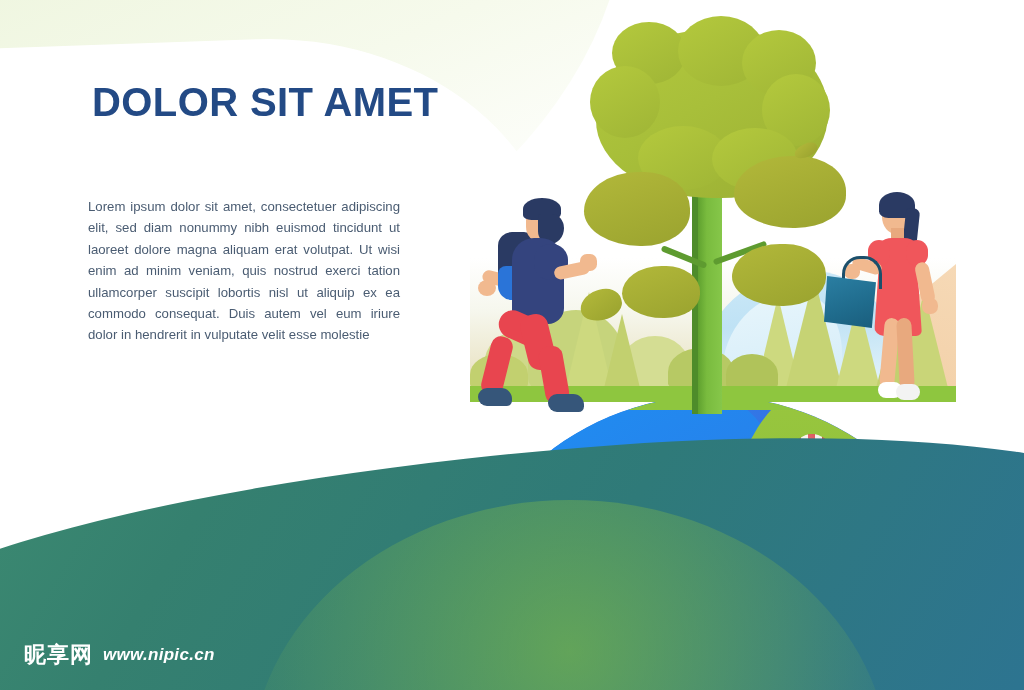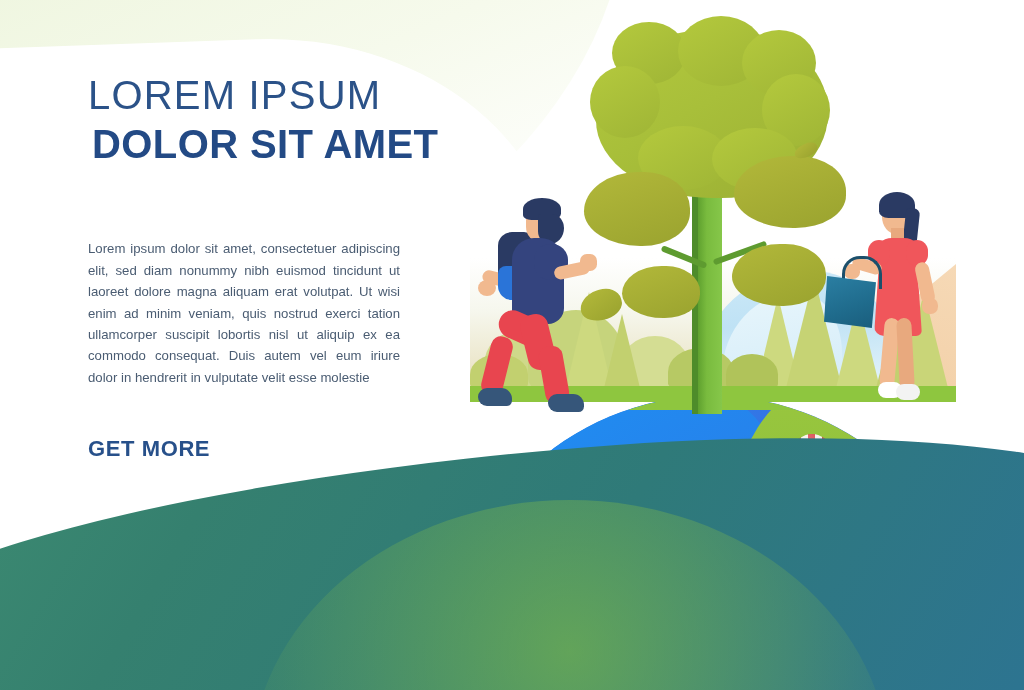--- a/index.html
+++ b/index.html
@@ -348,20 +348,22 @@
 
   <div style="position:absolute;left:818px;top:258px;width:62px;height:68px;">
     <div style="position:absolute;left:24px;top:-2px;width:34px;height:30px;border:3px solid #1b4f6b;border-bottom:none;border-radius:18px 18px 0 0;"></div>
     <div style="position:absolute;left:6px;top:18px;width:52px;height:52px;background:linear-gradient(160deg,#2b7fa3 0%,#1f6b8c 60%,#1a5d7c 100%);clip-path:polygon(6% 0,100% 12%,92% 100%,0 88%);"></div>
   </div>
 
   <div class="wave"></div>
   <div class="wave-accentgreen"></div>
 
   <div class="copy">
-    <h1 class="h-light">LOREM IPSUM</h1>
     <h2 class="h-bold">DOLOR SIT AMET</h2>
     <p class="para">Lorem ipsum dolor sit amet, consectetuer adipiscing elit, sed diam nonummy nibh euismod tincidunt ut laoreet dolore magna aliquam erat volutpat. Ut wisi enim ad minim veniam, quis nostrud exerci tation ullamcorper suscipit lobortis nisl ut aliquip ex ea commodo consequat. Duis autem vel eum iriure dolor in hendrerit in vulputate velit esse molestie</p>
-    <a class="cta">GET MORE</a>
-  </div>
-
+  </div>
+
+  <div class="wm">
+    <span class="wm-logo">昵享网</span>
+    <span class="wm-url">www.nipic.cn</span>
+  </div>
 
 </div>
 
 </body></html>

